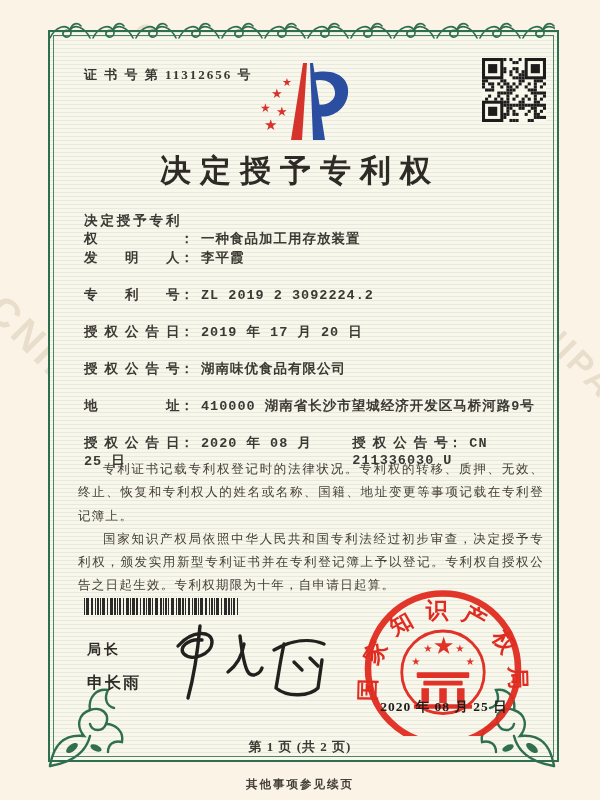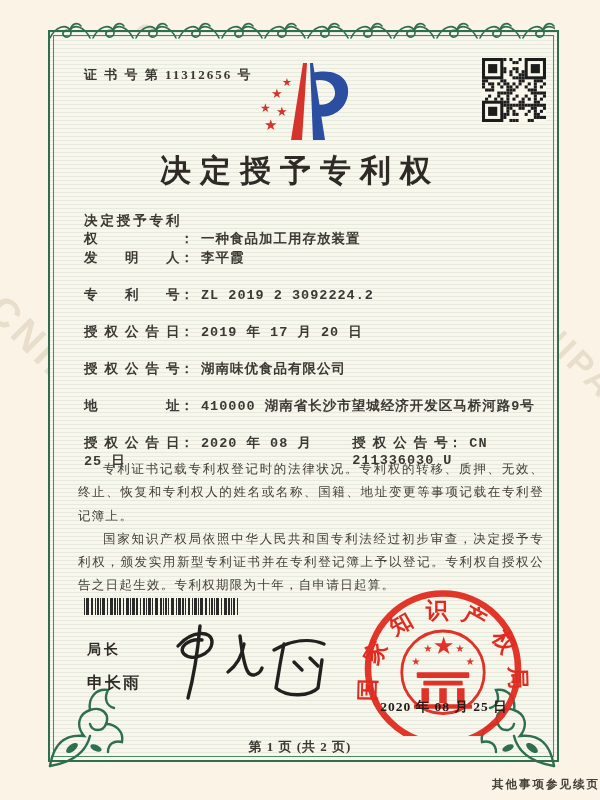--- a/index.html
+++ b/index.html
@@ -29,21 +29,21 @@
   .paras p{margin:0;text-indent:2em;}
   .barcode{position:absolute;left:84px;top:598px;}
   .sig-title{position:absolute;left:87px;top:641px;font-size:14px;color:#2f2b27;letter-spacing:3px;font-weight:600;}
   .sig-name{position:absolute;left:87px;top:673px;font-size:16px;color:#2f2b27;letter-spacing:2px;font-weight:600;}
   .sig-script{position:absolute;left:152px;top:618px;}
   .seal{position:absolute;left:352px;top:586px;}
   .seal-date{position:absolute;left:363px;top:698px;width:162px;text-align:center;font-size:13.5px;
     color:#201d1a;font-weight:700;letter-spacing:1px;}
   .page-num{position:absolute;left:0;top:738px;width:100%;text-align:center;font-size:13px;
     color:#3c3833;letter-spacing:1px;font-weight:600;}
-  .cont-note{position:absolute;left:0;top:777px;width:100%;text-align:right;font-size:11.5px;
+  .cont-note{position:absolute;left:0;top:777px;width:100%;text-align:center;font-size:11.5px;
     color:#45403a;letter-spacing:2px;font-weight:600;}
   .ornament{position:absolute;pointer-events:none;}
 </style>
 </head>
 <body>
 
 <div class="page">
 
   <div class="watermark" style="left:118px;top:52px;font-size:34px;">CNIPA</div>
   <div class="watermark" style="left:386px;top:200px;font-size:40px;">CNIPA</div>

